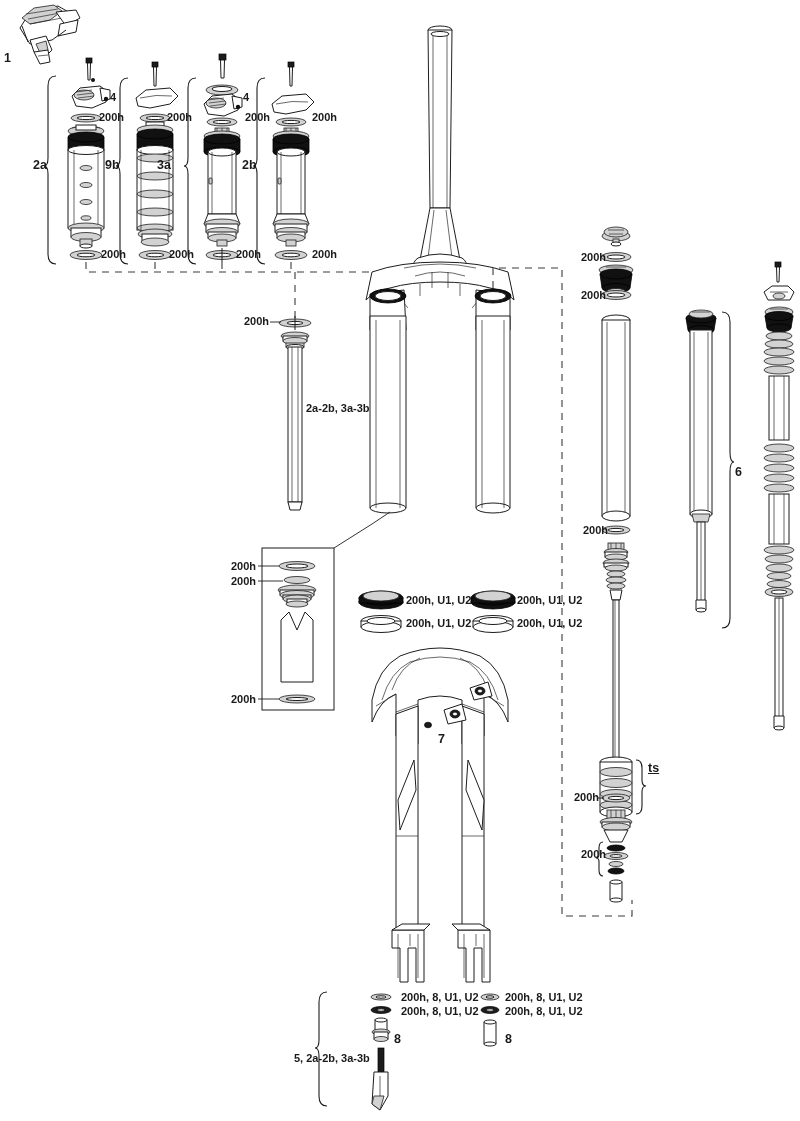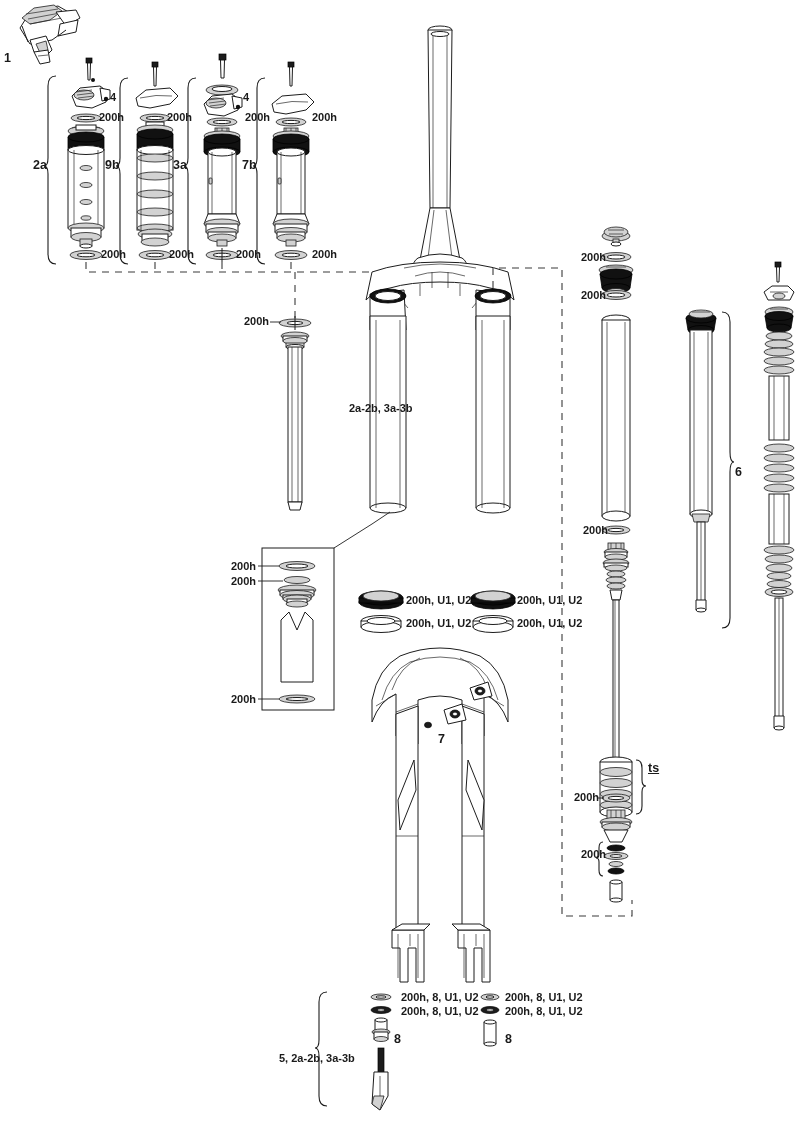--- a/index.html
+++ b/index.html
@@ -482,30 +482,30 @@
   <span class="lbl" style="left:110px;top:92px;">4</span>
   <span class="lbl" style="left:243px;top:92px;">4</span>
 
   <span class="lbl" style="left:99px;top:112px;">200h</span>
   <span class="lbl" style="left:167px;top:112px;">200h</span>
   <span class="lbl" style="left:245px;top:112px;">200h</span>
   <span class="lbl" style="left:312px;top:112px;">200h</span>
 
   <span class="lbl big" style="left:33px;top:159px;">2a</span>
   <span class="lbl big" style="left:105px;top:159px;">9b</span>
-  <span class="lbl big" style="left:173px;top:159px;">3a</span>
-  <span class="lbl big" style="left:242px;top:159px;">7b</span>
+  <span class="lbl big" style="left:157px;top:159px;">3a</span>
+  <span class="lbl big" style="left:242px;top:159px;">2b</span>
 
   <span class="lbl" style="left:101px;top:249px;">200h</span>
   <span class="lbl" style="left:169px;top:249px;">200h</span>
   <span class="lbl" style="left:236px;top:249px;">200h</span>
   <span class="lbl" style="left:312px;top:249px;">200h</span>
 
   <span class="lbl" style="left:244px;top:316px;">200h</span>
-  <span class="lbl" style="left:306px;top:403px;margin-left:43px;">2a-2b, 3a-3b</span>
+  <span class="lbl" style="left:306px;top:403px;">2a-2b, 3a-3b</span>
 
   <span class="lbl" style="left:581px;top:252px;">200h</span>
   <span class="lbl" style="left:581px;top:290px;">200h</span>
   <span class="lbl" style="left:583px;top:525px;">200h</span>
   <span class="lbl big" style="left:735px;top:466px;">6</span>
 
   <span class="lbl" style="left:231px;top:561px;">200h</span>
   <span class="lbl" style="left:231px;top:576px;">200h</span>
   <span class="lbl" style="left:231px;top:694px;">200h</span>
 
@@ -518,16 +518,16 @@
   <span class="lbl big" style="left:648px;top:762px;text-decoration:underline;">ts</span>
   <span class="lbl" style="left:574px;top:792px;">200h</span>
   <span class="lbl" style="left:581px;top:849px;">200h</span>
 
   <span class="lbl" style="left:401px;top:992px;">200h, 8, U1, U2</span>
   <span class="lbl" style="left:401px;top:1006px;">200h, 8, U1, U2</span>
   <span class="lbl" style="left:505px;top:992px;">200h, 8, U1, U2</span>
   <span class="lbl" style="left:505px;top:1006px;">200h, 8, U1, U2</span>
   <span class="lbl big" style="left:394px;top:1033px;">8</span>
   <span class="lbl big" style="left:505px;top:1033px;">8</span>
-  <span class="lbl" style="left:279px;top:1053px;text-align:right;">5, 2a-2b, 3a-3b</span>
+  <span class="lbl" style="left:294px;top:1053px;text-align:right;">5, 2a-2b, 3a-3b</span>
 </div>
 
 </div>
 
 </body></html>

